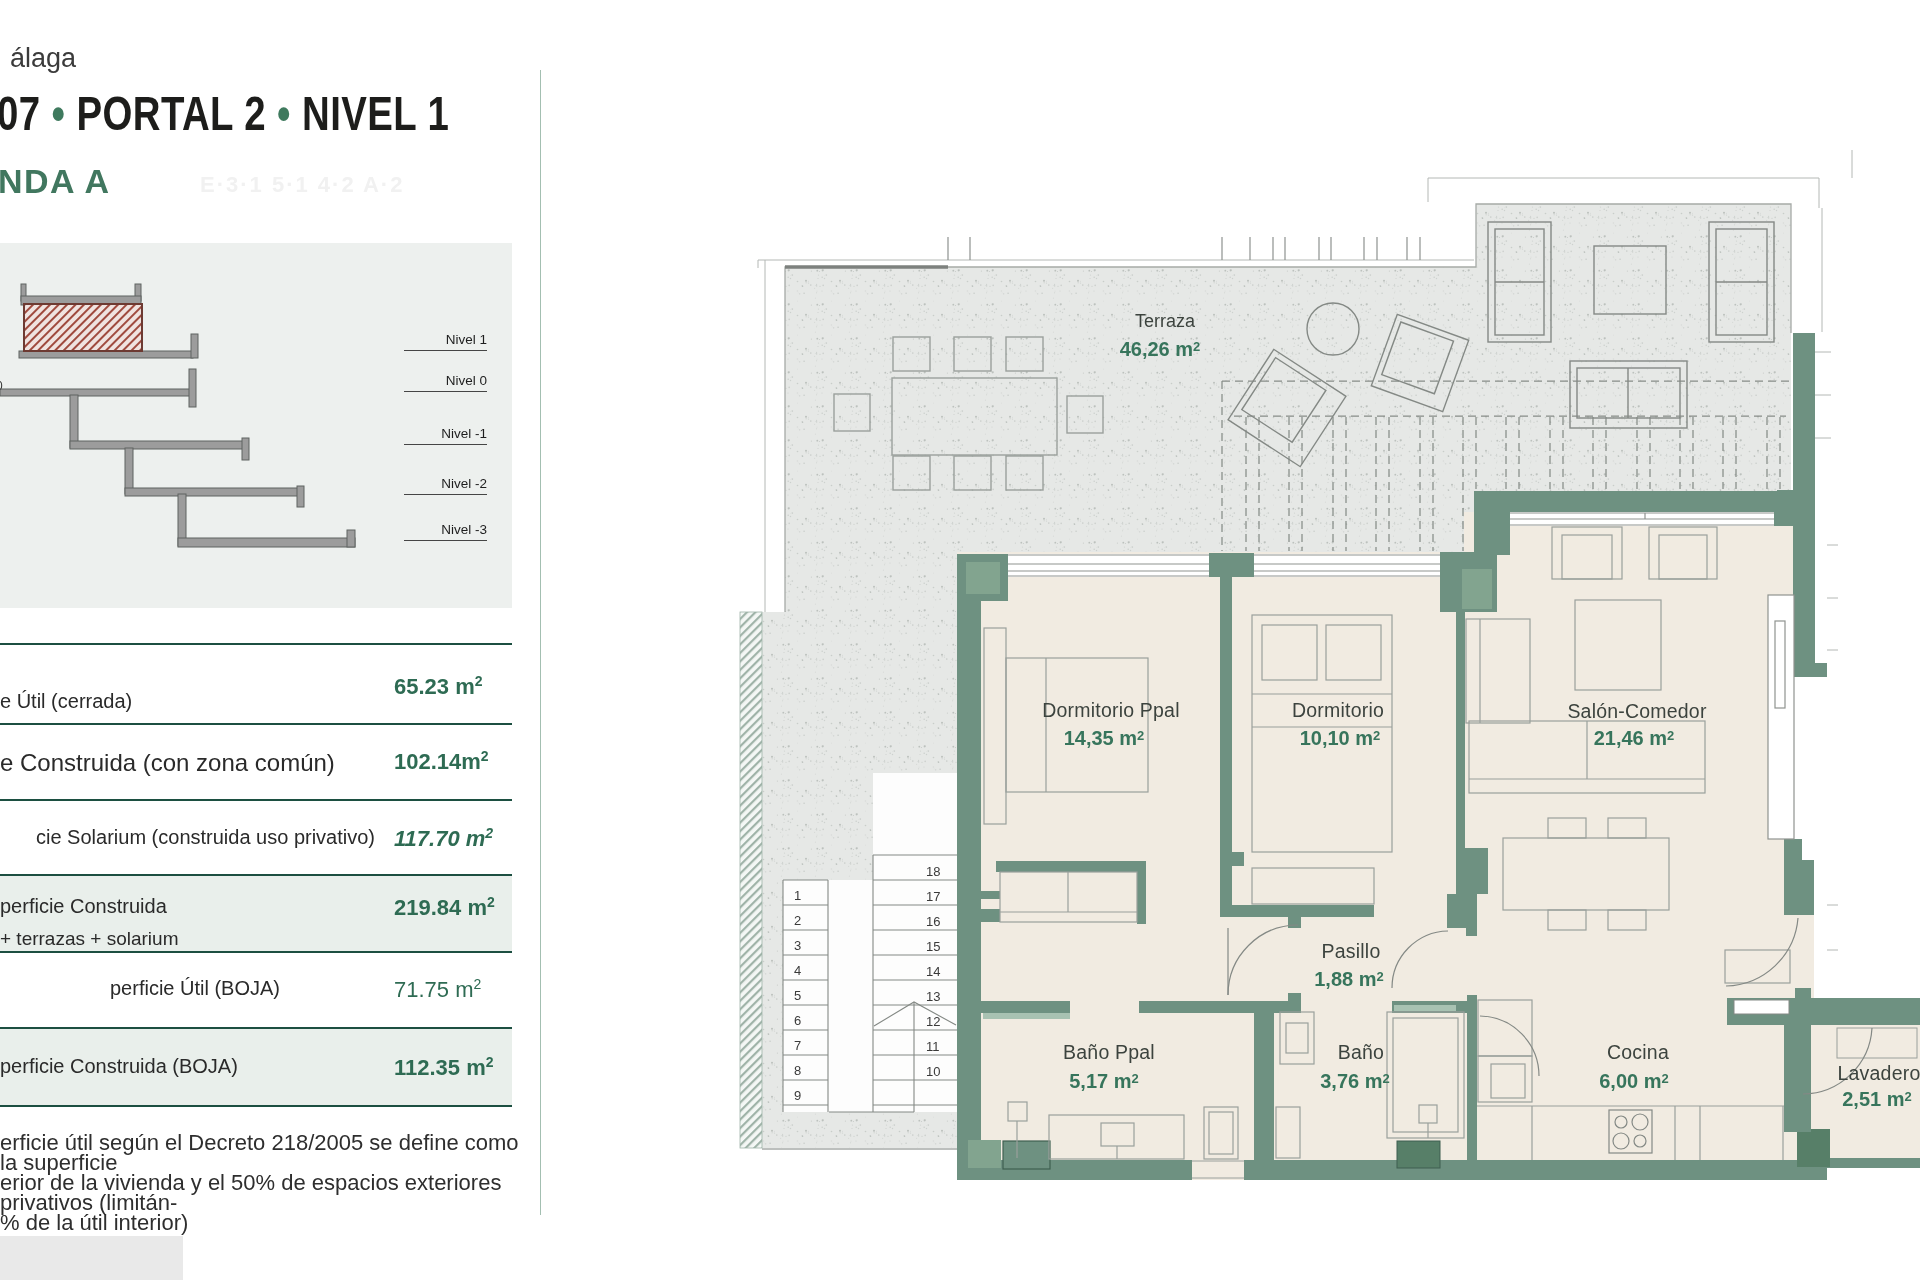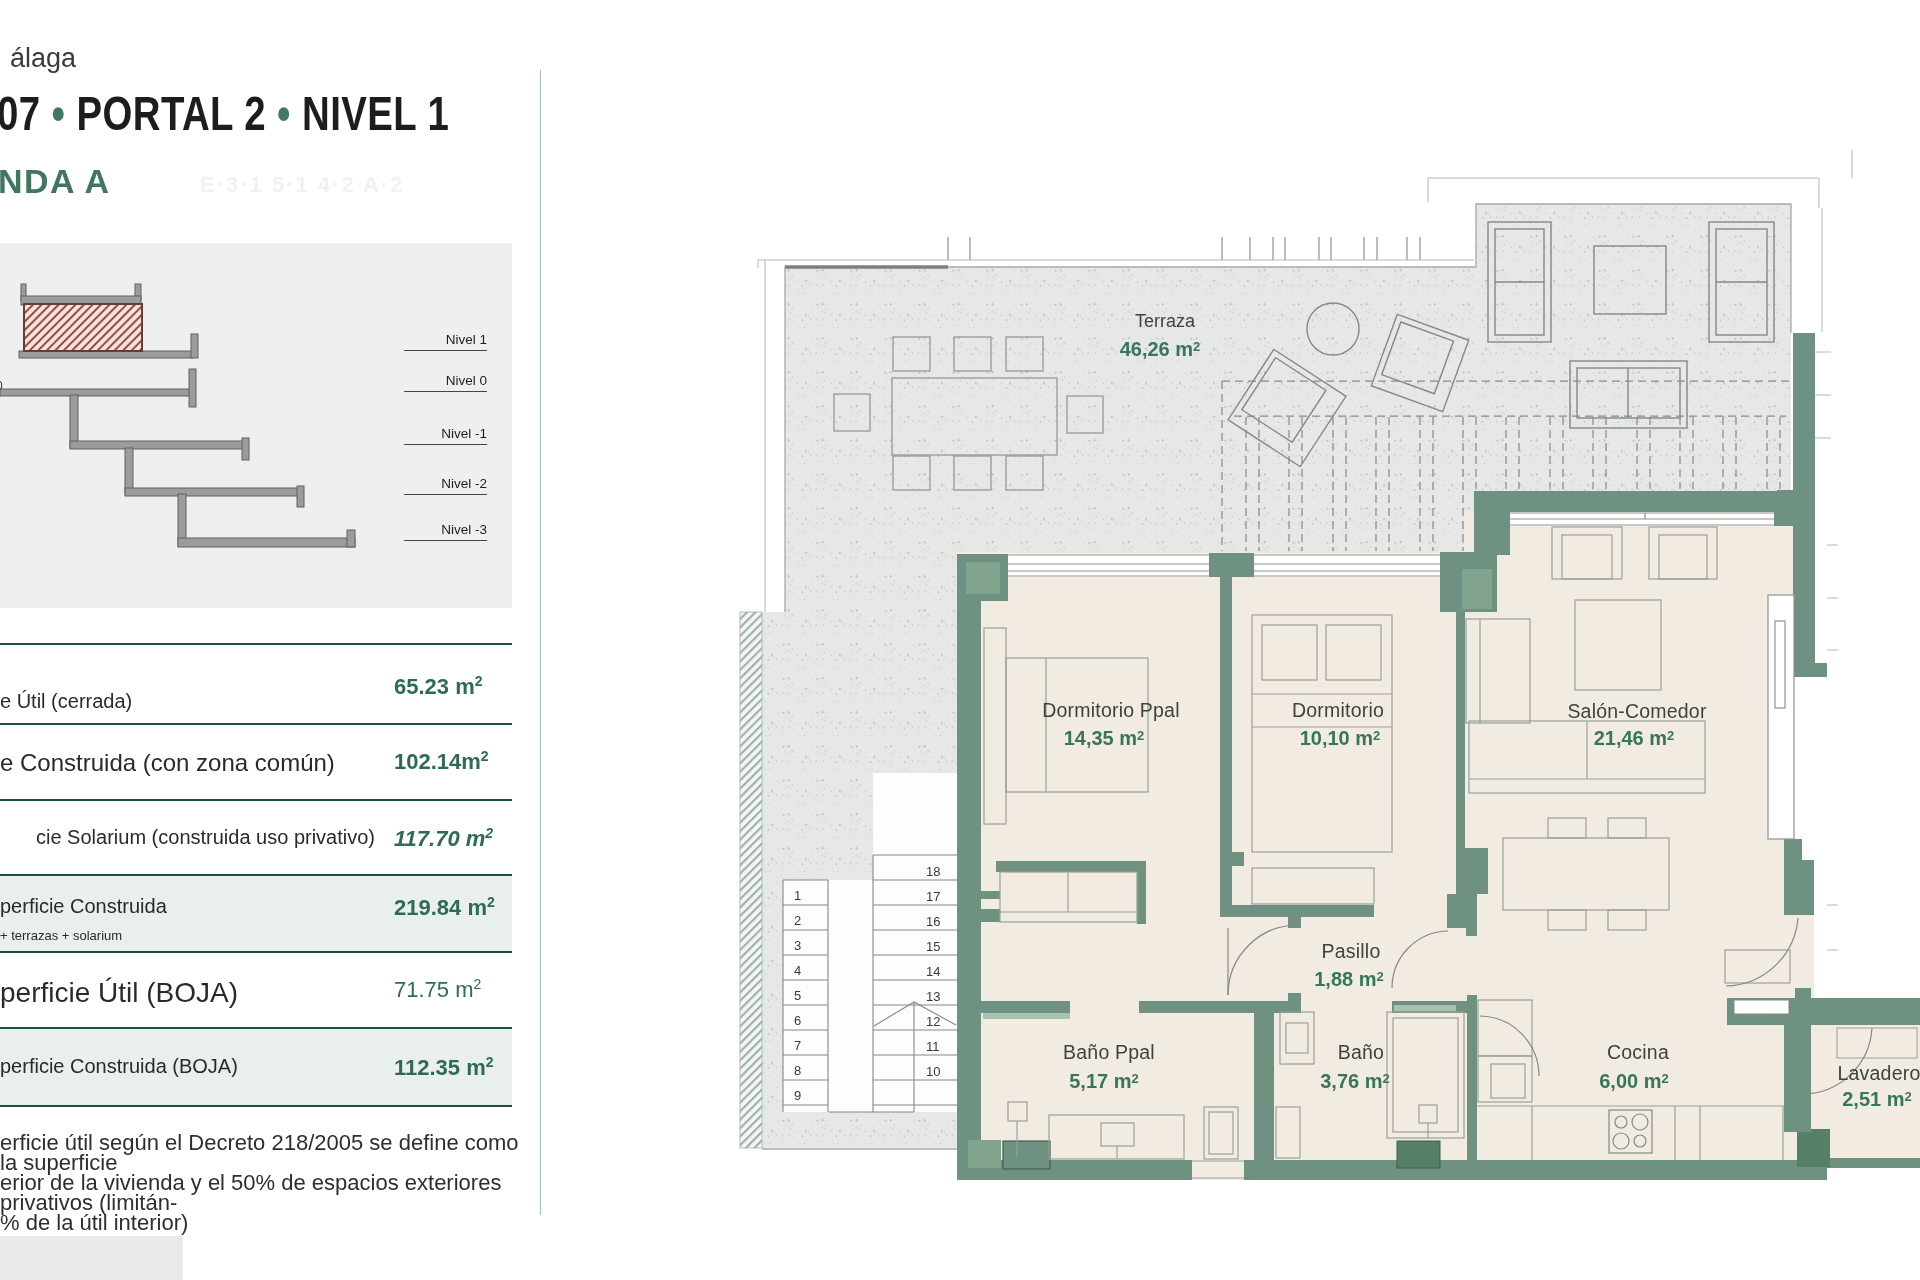--- a/index.html
+++ b/index.html
@@ -92,23 +92,23 @@
 <div style="position:absolute;left:394px;top:748px;font-size:22px;font-weight:bold;color:#2e6b53;white-space:nowrap;">102.14m<sup style="font-size:14px">2</sup></div>
 
 <div style="position:absolute;left:0;top:826px;width:390px;font-size:20px;color:#2a2a2a;white-space:nowrap;margin-left:36px;">cie Solarium (construida uso privativo)</div>
 
 <div style="position:absolute;left:394px;top:825px;font-size:22px;font-weight:bold;color:#2e6b53;white-space:nowrap;font-style:italic;">117.70 m<sup style="font-size:14px">2</sup></div>
 
 <div style="position:absolute;left:0;top:895px;width:390px;font-size:20px;color:#2a2a2a;white-space:nowrap;">perficie Construida</div>
 
 <div style="position:absolute;left:394px;top:894px;font-size:22px;font-weight:bold;color:#2e6b53;white-space:nowrap;">219.84 m<sup style="font-size:14px">2</sup></div>
 
-<div style="position:absolute;left:0;top:928px;font-size:13px;color:#2a2a2a;">+ terrazas + solarium</div>
-
-<div style="position:absolute;left:0;top:977px;width:390px;font-size:28px;color:#2a2a2a;white-space:nowrap;">perficie Útil (BOJA)</div>
+<div style="position:absolute;left:0;top:928px;font-size:19px;color:#2a2a2a;">+ terrazas + solarium</div>
+
+<div style="position:absolute;left:0;top:977px;width:390px;font-size:20px;color:#2a2a2a;white-space:nowrap;text-align:center;">perficie Útil (BOJA)</div>
 
 <div style="position:absolute;left:394px;top:976px;font-size:22px;font-weight:normal;color:#2e6b53;white-space:nowrap;">71.75 m<sup style="font-size:14px">2</sup></div>
 
 <div style="position:absolute;left:0;top:1055px;width:390px;font-size:20px;color:#2a2a2a;white-space:nowrap;">perficie Construida (BOJA)</div>
 
 <div style="position:absolute;left:394px;top:1054px;font-size:22px;font-weight:bold;color:#2e6b53;white-space:nowrap;">112.35 m<sup style="font-size:14px">2</sup></div>
 
 <div style="position:absolute;left:0;top:1133px;width:520px;font-size:22px;line-height:20px;color:#2e2e2e;">erficie útil según el Decreto 218/2005 se define como la superficie<br>erior de la vivienda y el 50% de espacios exteriores privativos (limitán-<br>% de la útil interior)</div>
 
 <div class="abs" style="left:0;top:1236px;width:183px;height:44px;background:#e9e9e9;"></div>

